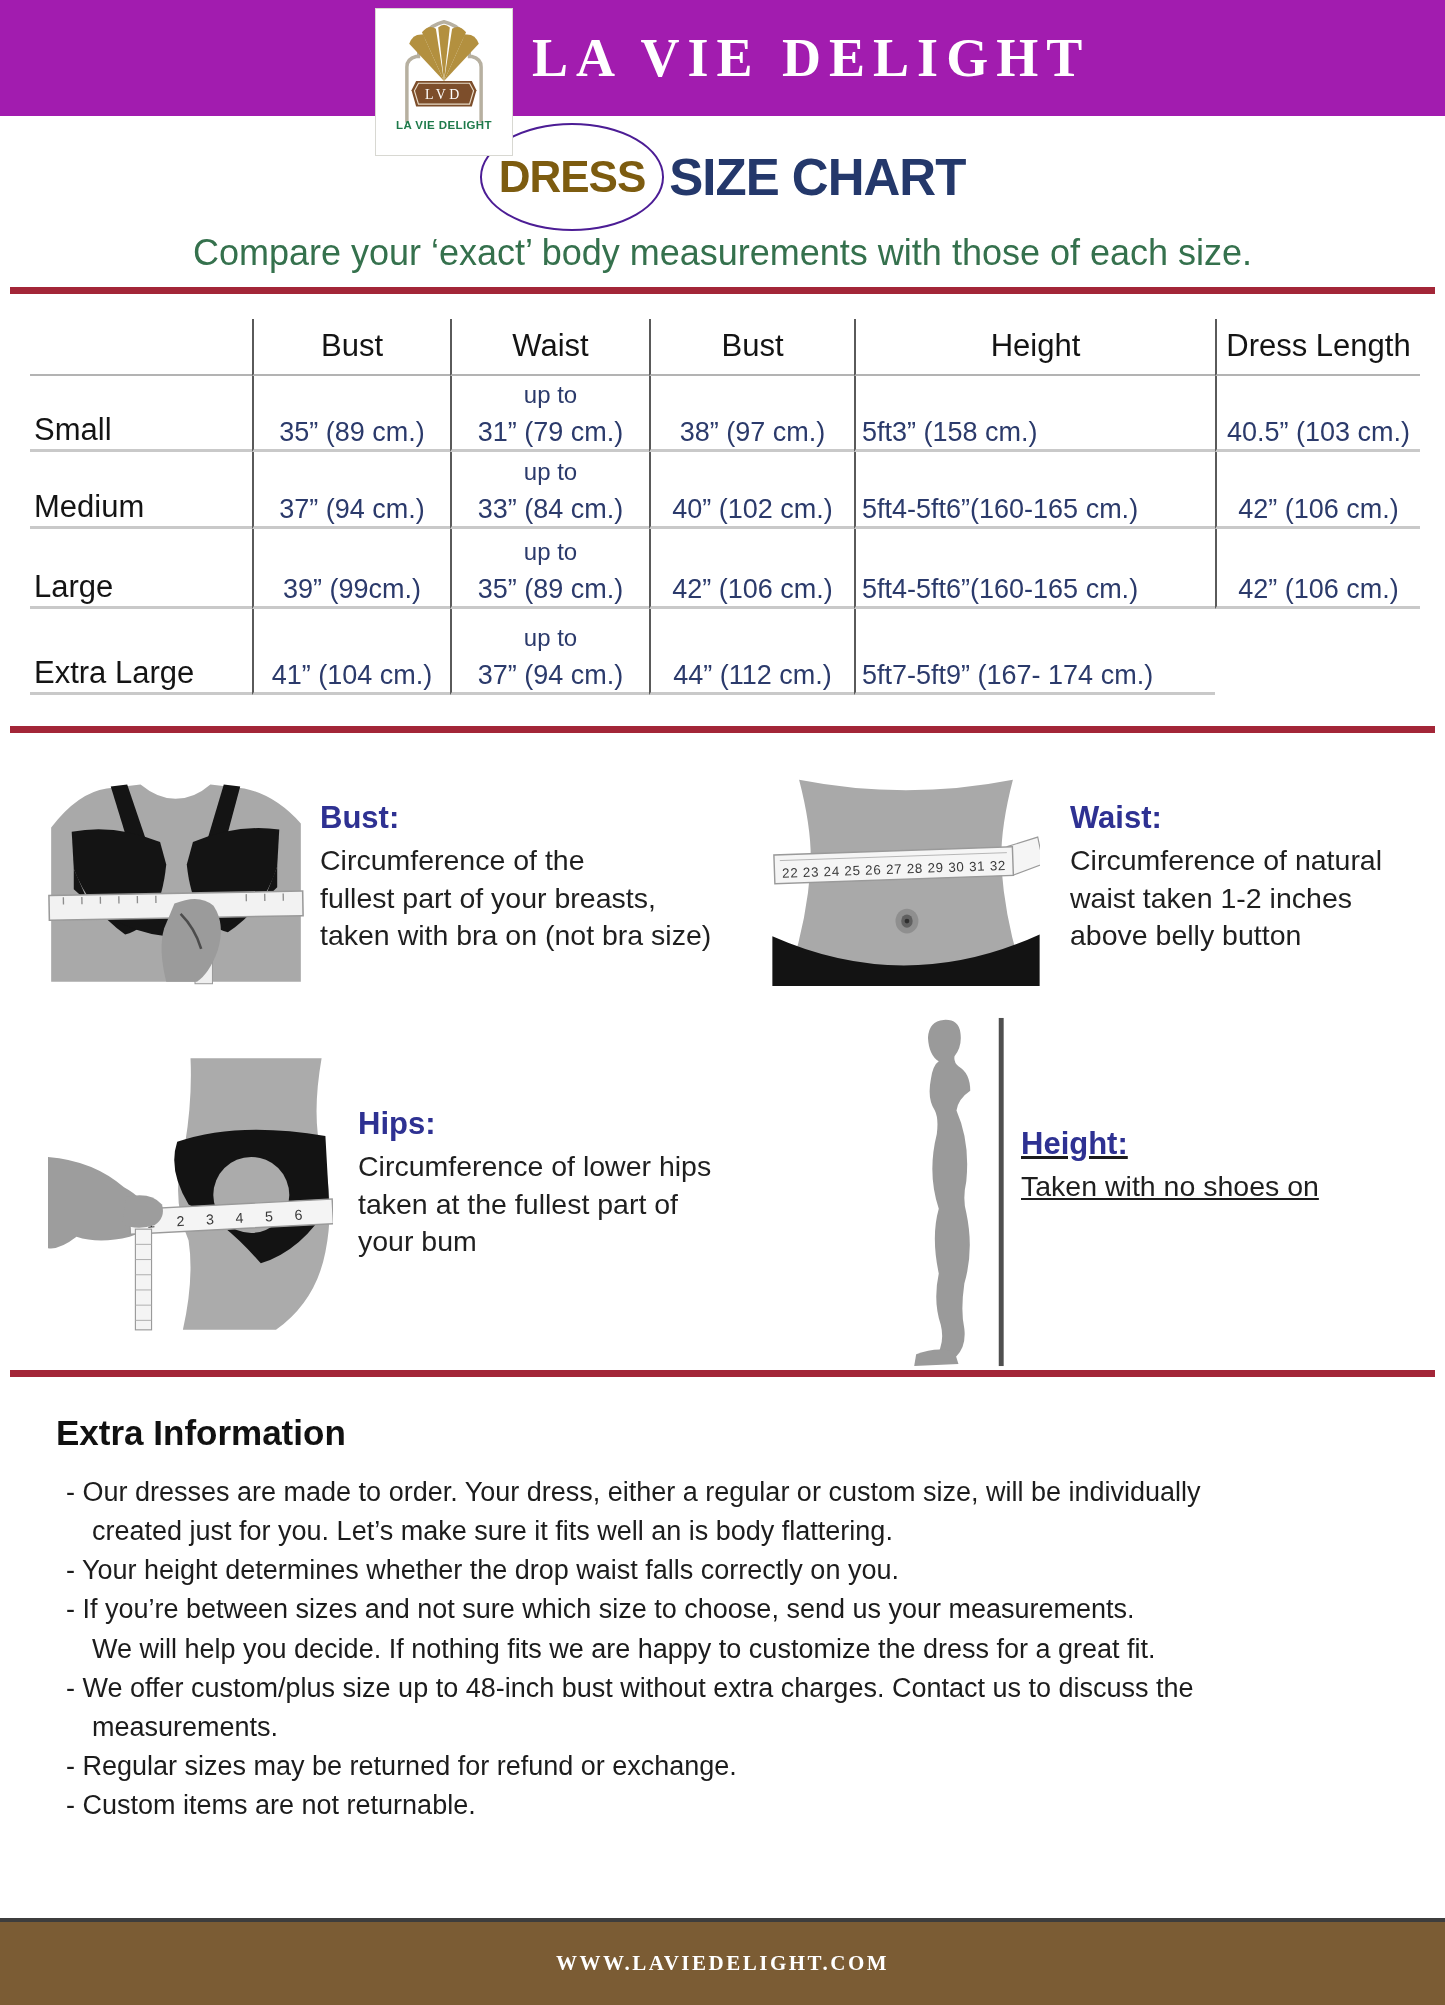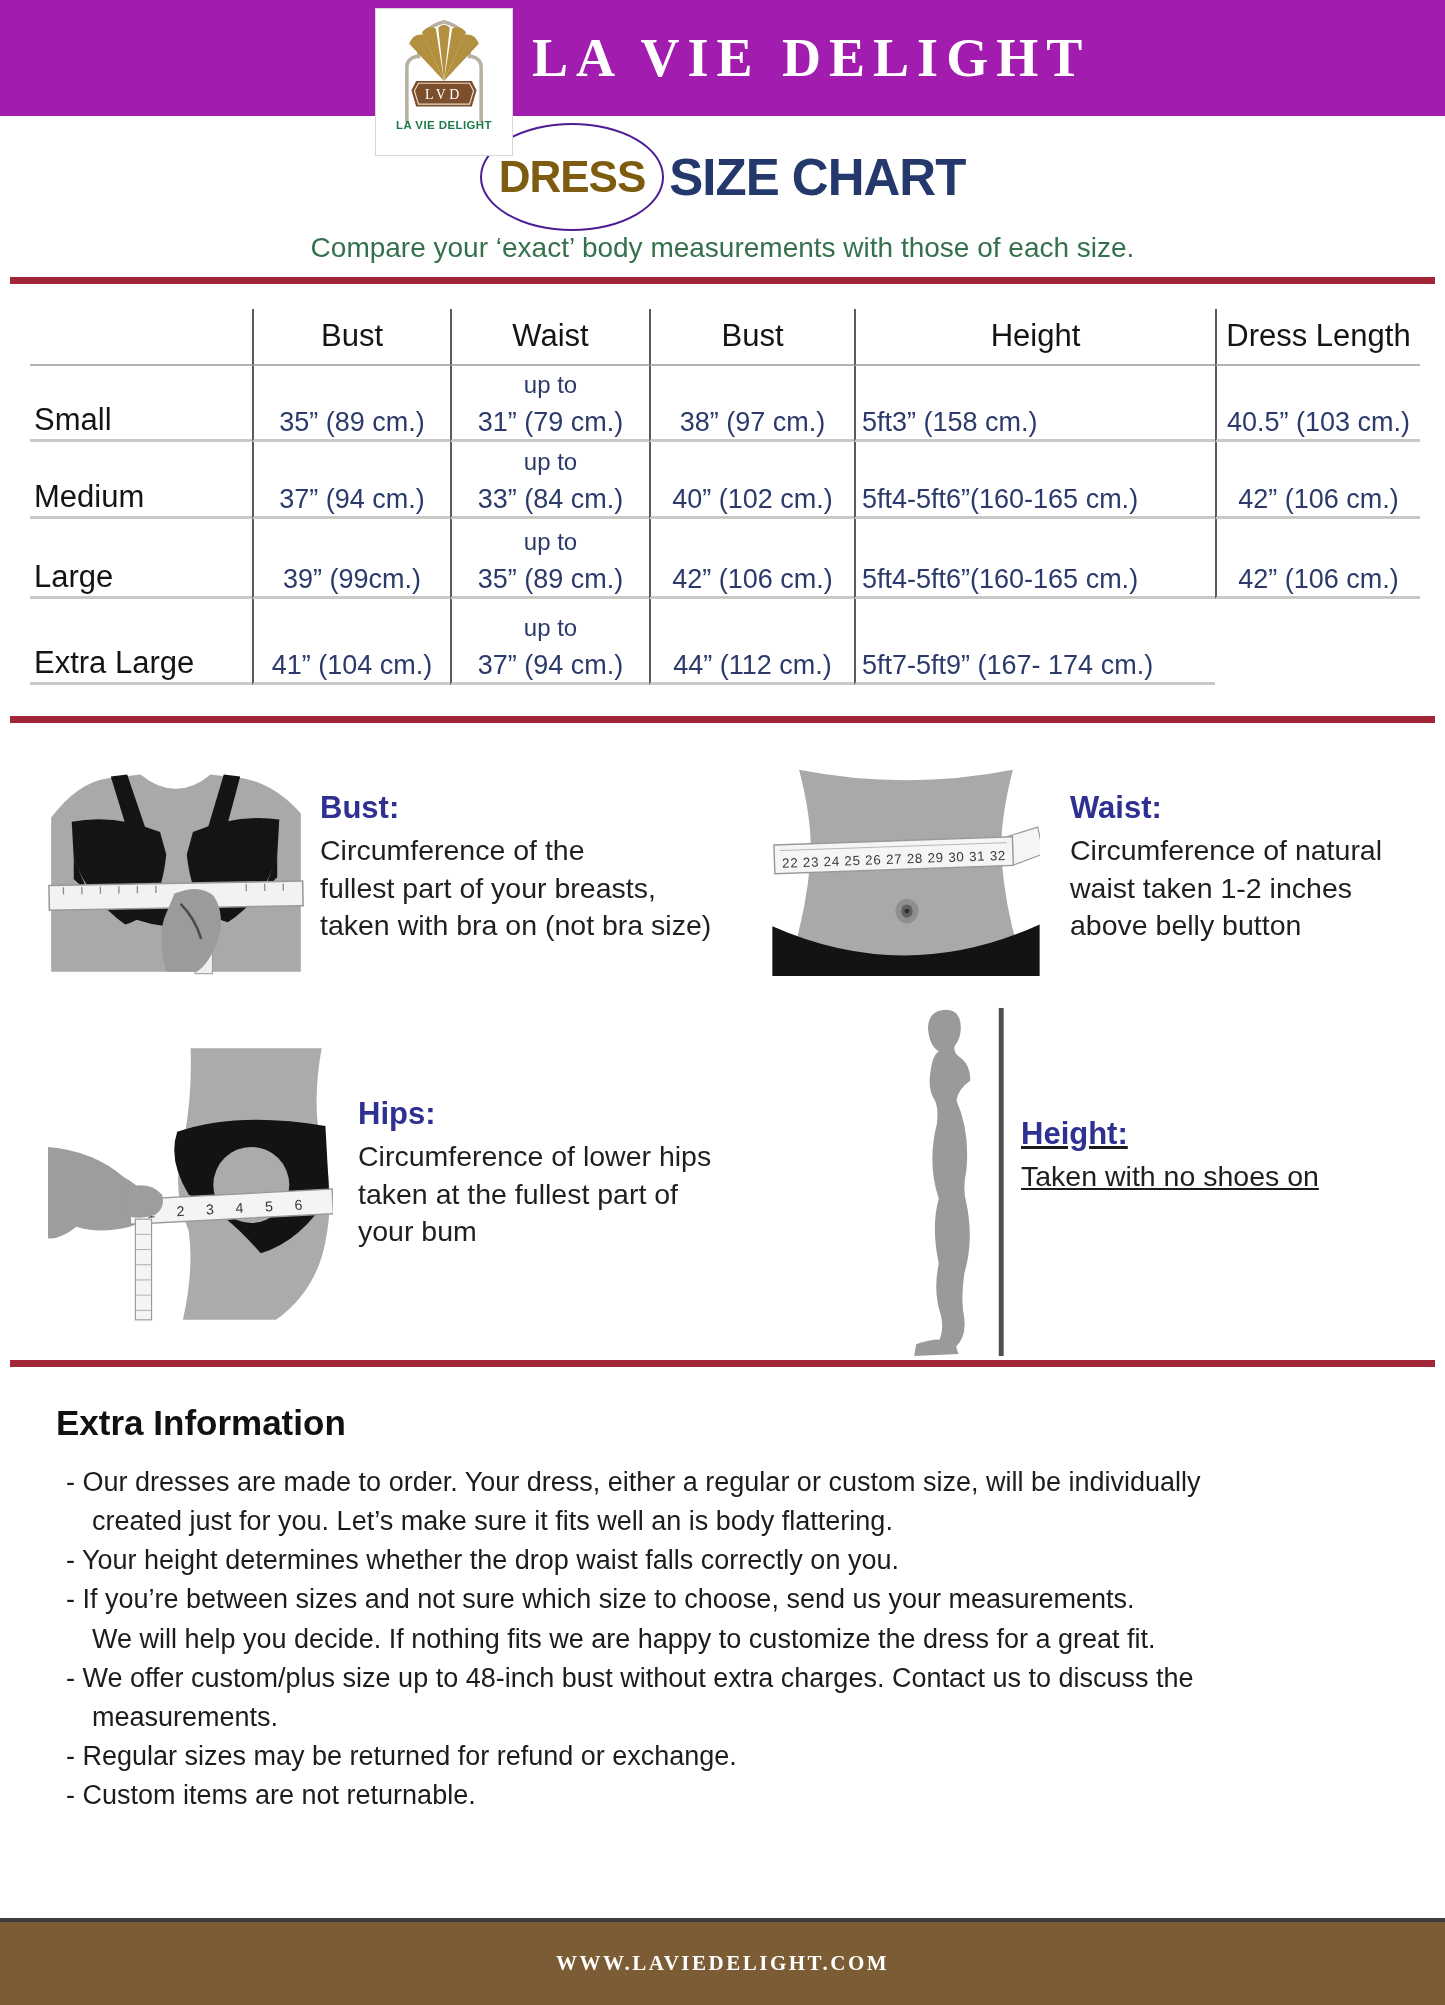--- a/index.html
+++ b/index.html
@@ -24,21 +24,21 @@
   }
 
   
   .title-row { display:flex; align-items:center; justify-content:center; margin-top:8px; height:106px; }
   .dress-oval {
     border:2px solid #4c1d95; border-radius:50%; padding:27px 17px;
     display:flex; align-items:center; justify-content:center;
   }
   .dress-word { font-size:44px; font-weight:bold; color:#7d5c10; letter-spacing:-1px; }
   .size-chart-word { font-size:51px; font-weight:bold; color:#24386b; margin-left:5px; letter-spacing:-1px; }
-  .subtitle { text-align:center; font-size:28px; color:#35714d; margin-top:2px; }
+  .subtitle { text-align:center; font-size:36px; color:#35714d; margin-top:2px; }
 
   .rule { height:7px; background:#a32638; margin-left:10px; margin-right:10px; }
   .rule-1 { margin-top:13px; }
   .rule-2 { margin-top:31px; }
   .rule-3 { margin-top:0; }
 
   
   .size-table {
     margin:25px 25px 0 30px;
     display:grid;

